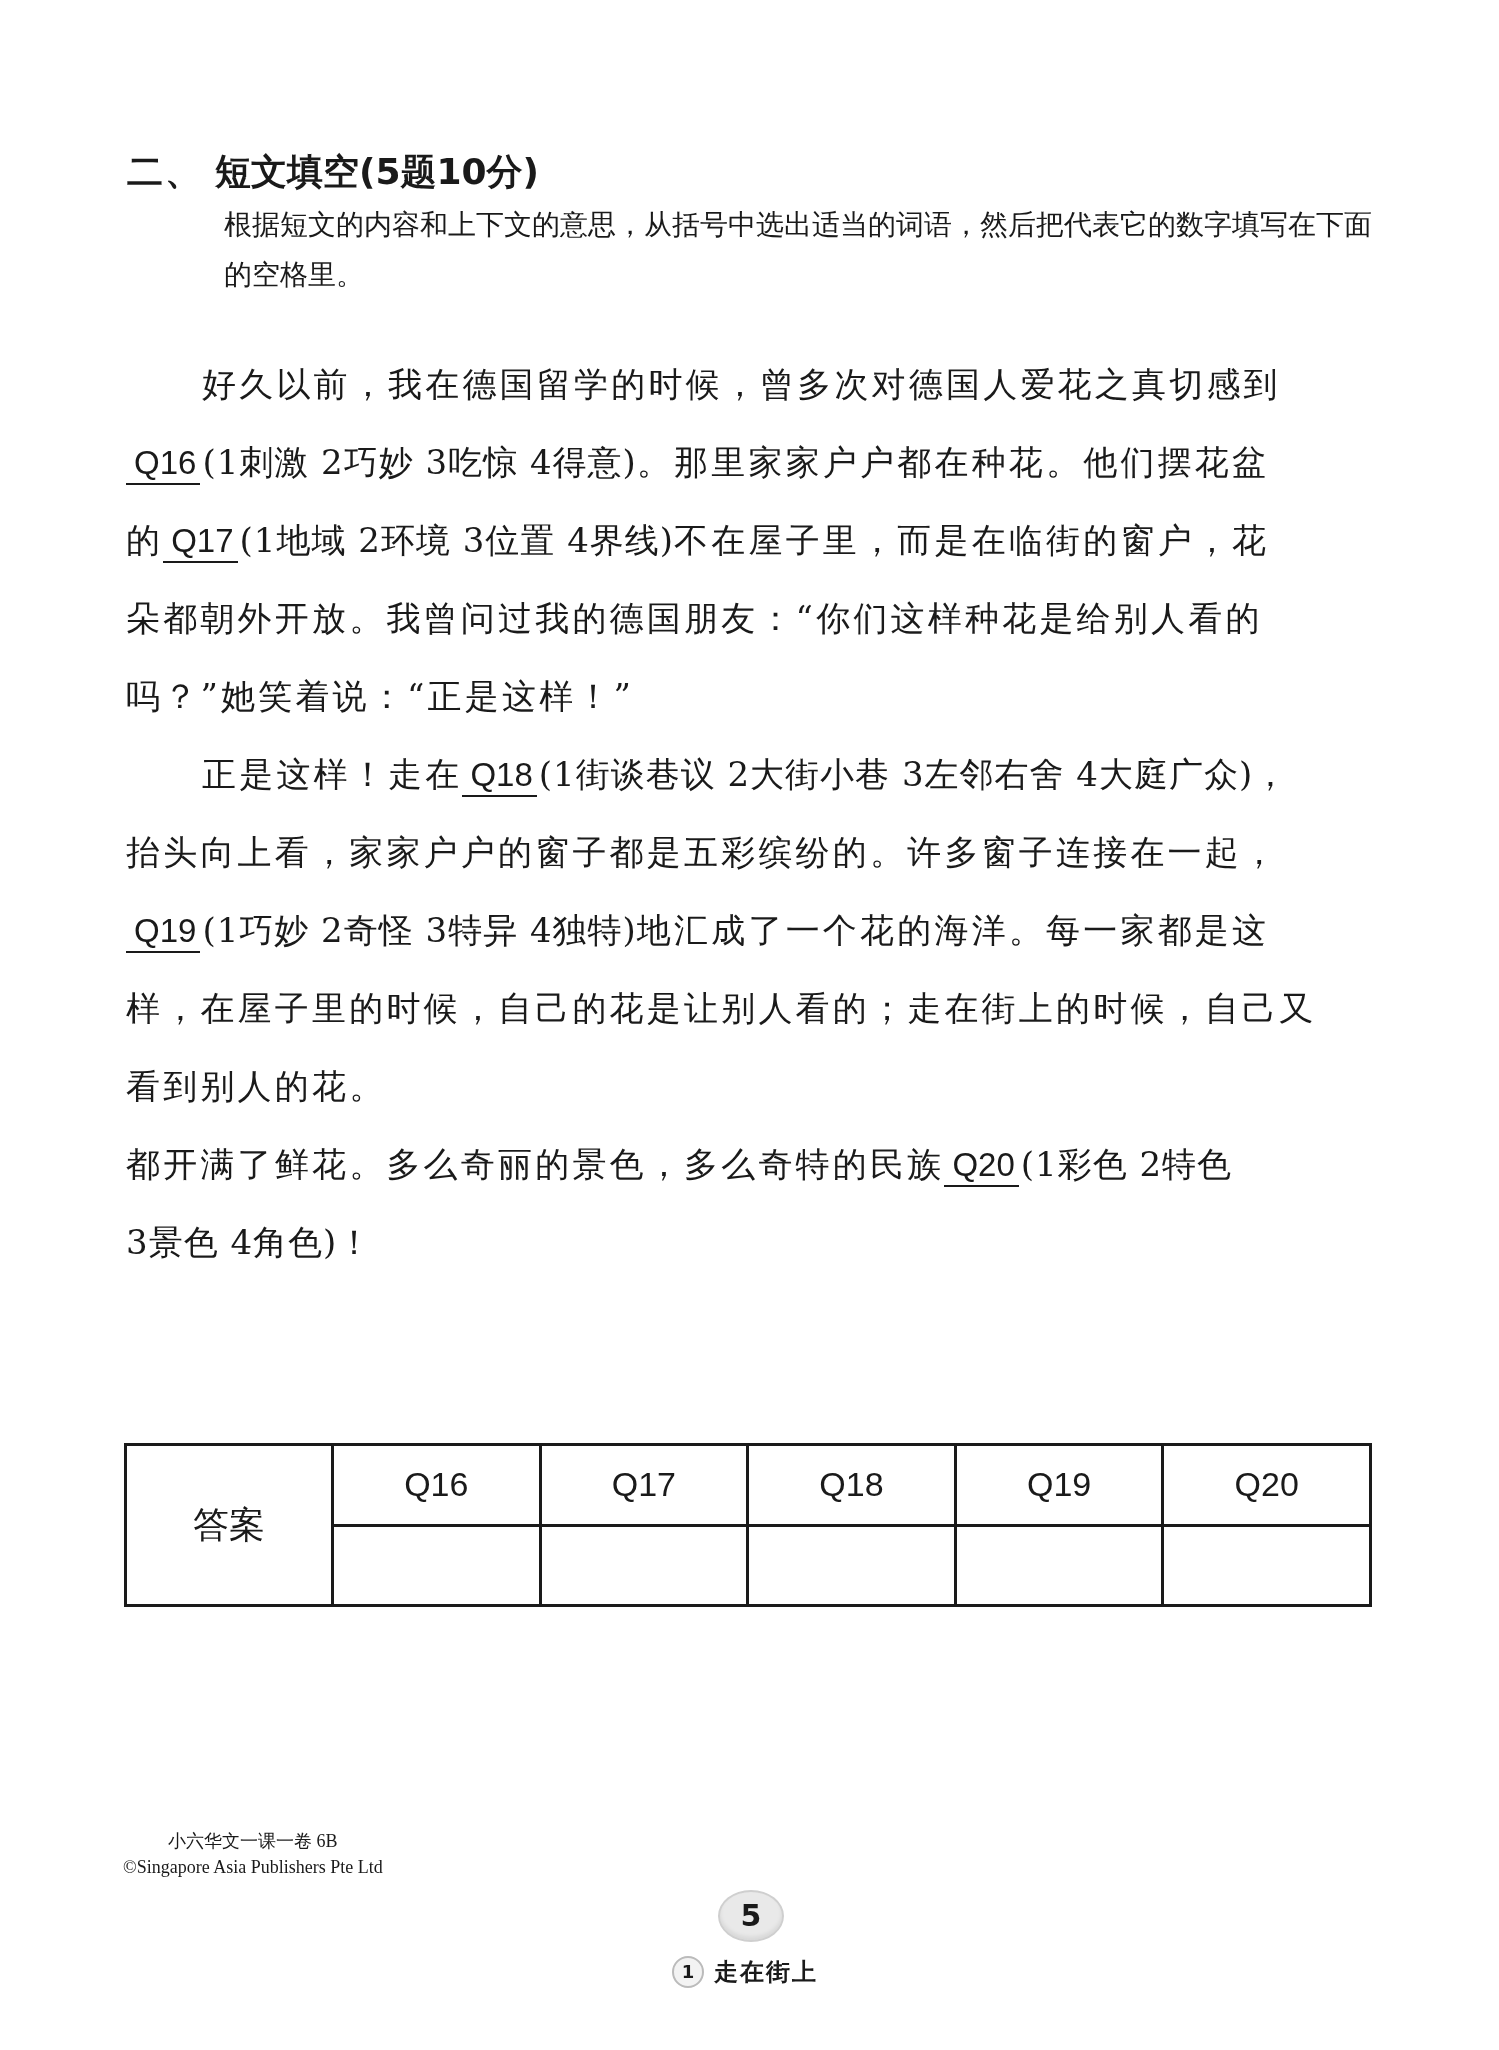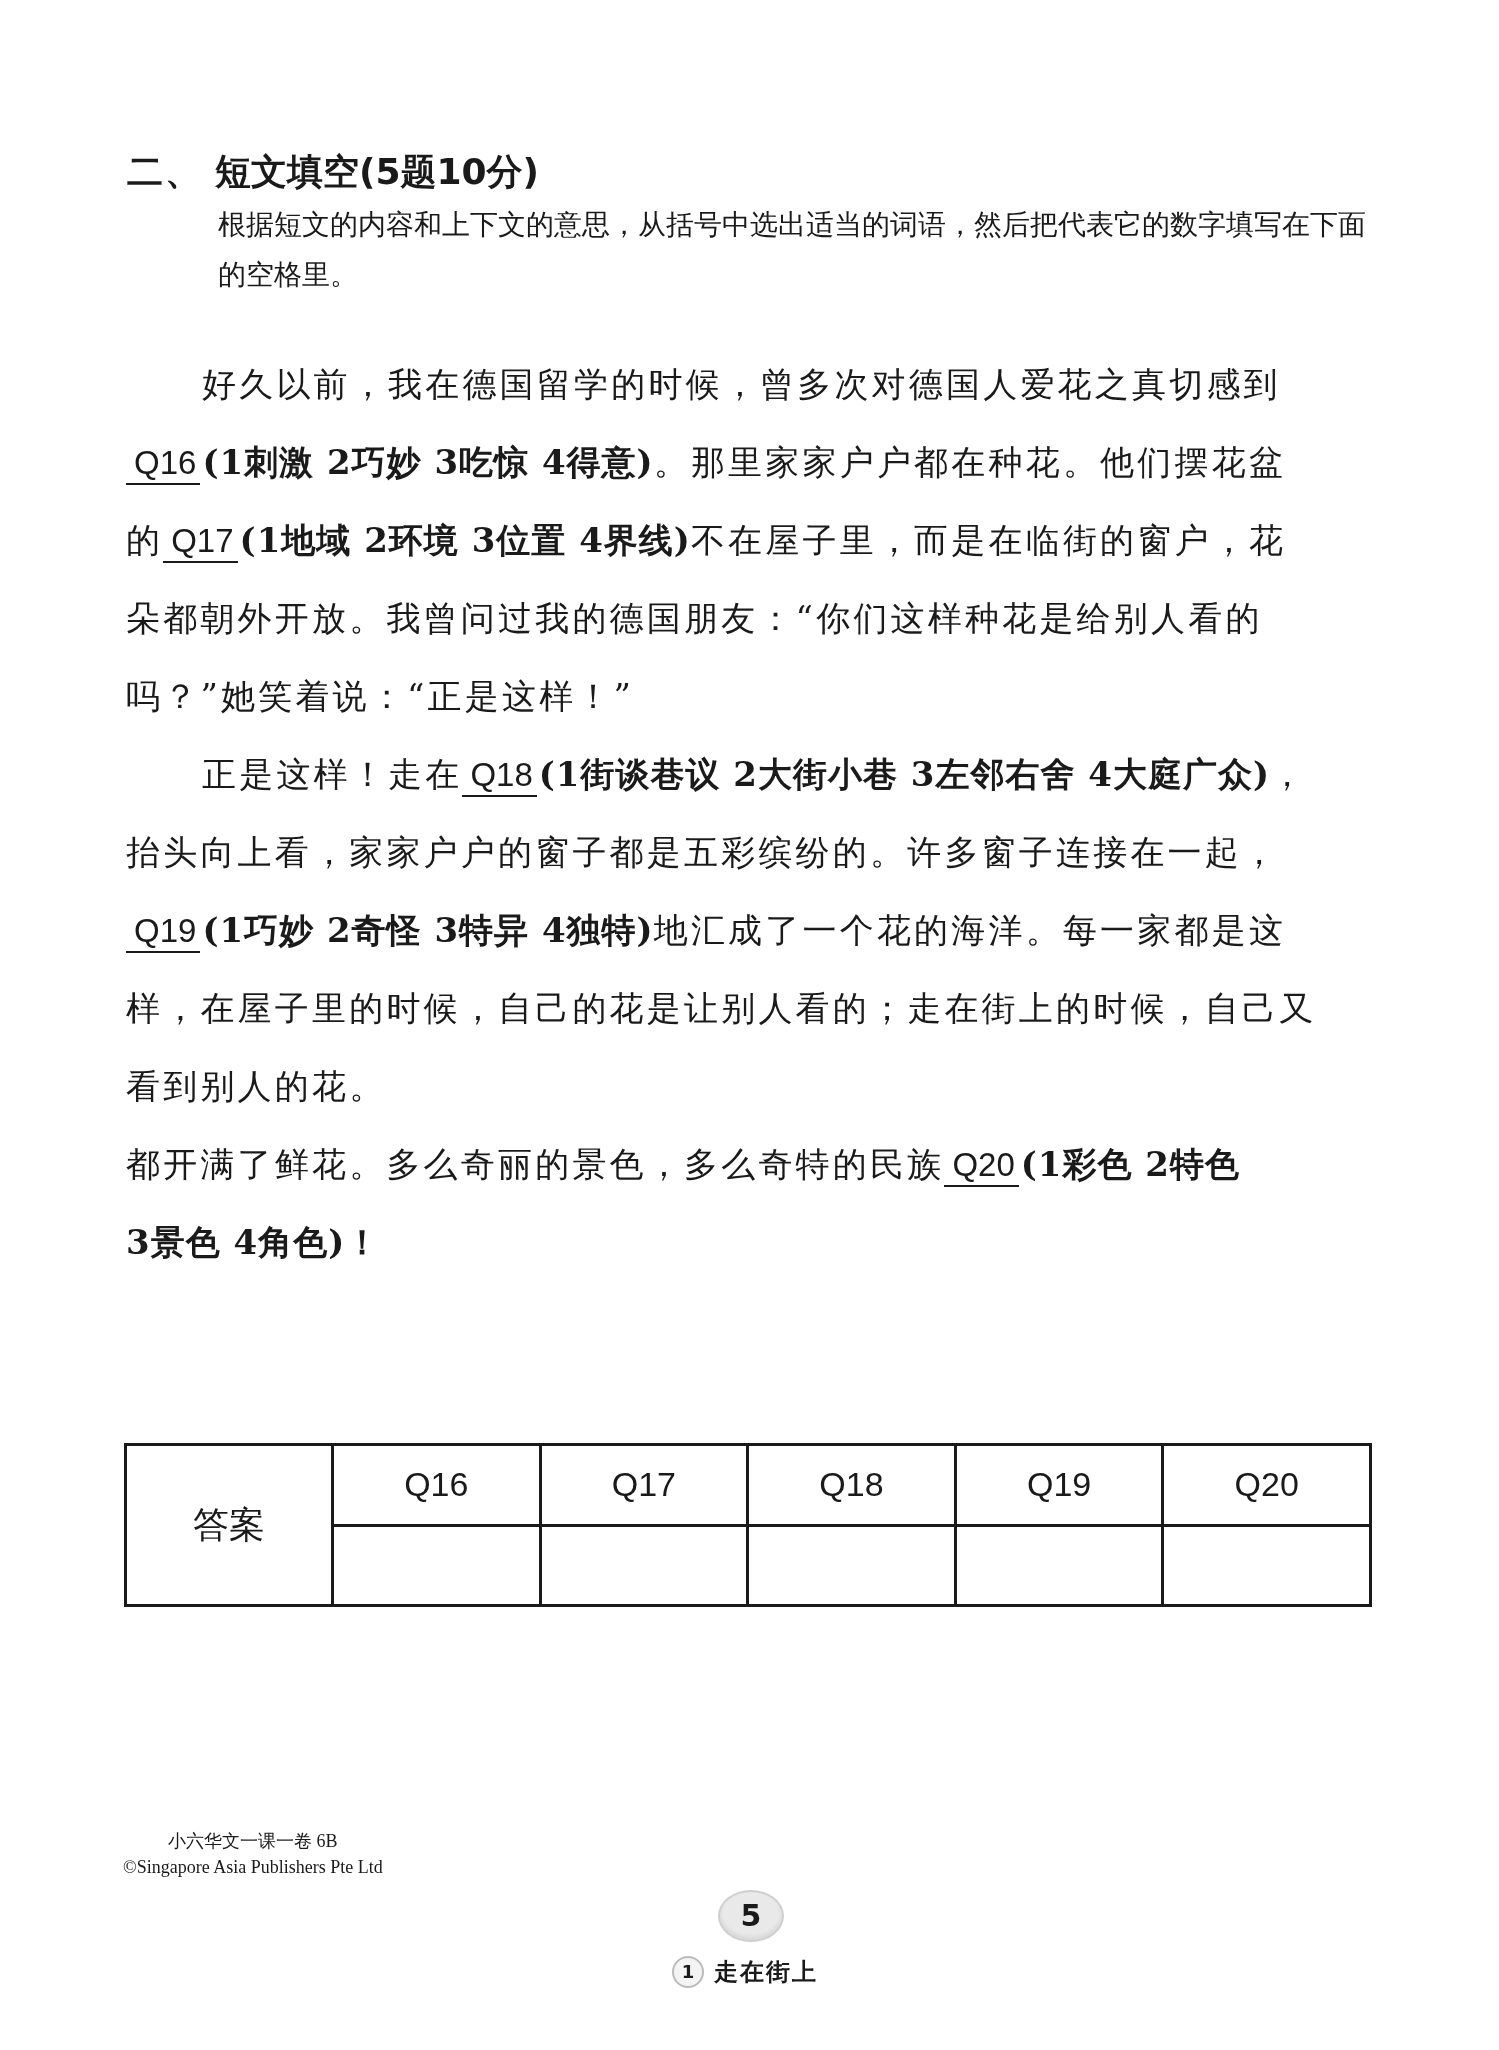--- a/index.html
+++ b/index.html
@@ -13,40 +13,40 @@
   
   .sec-num {
     left: 127px; top: 148px; font-size: 36px; font-weight: bold;
     font-family: "DejaVu Sans", "Liberation Sans", sans-serif; letter-spacing: 2px;
   }
   .sec-title {
     left: 215px; top: 148px; font-size: 36px; font-weight: bold;
     font-family: "DejaVu Sans", "Liberation Sans", sans-serif;
   }
   .instr {
-    left: 218px; top: 200px; width: 1160px;
+    left: 224px; top: 200px; width: 1160px;
     font-size: 28px; line-height: 50px;
     font-family: Liberation Sans, sans-serif;
   }
 
   
   .passage {
     left: 126px; top: 345px; width: 1250px;
     font-size: 34px; line-height: 78px;
     letter-spacing: 3.2px;
   }
   .passage .line { height: 78px; white-space: nowrap; display: block; }
   .passage .indent { padding-left: 76px; }
   .blank {
     display: inline-block; border-bottom: 2px solid #1a1a1a;
     line-height: 40px; padding: 0 4px 0 8px; margin-right: 2px;
     font-family: "Liberation Sans", "DejaVu Sans", sans-serif;
     font-size: 33px; letter-spacing: 0;
   }
-  .opts { letter-spacing: 1px; font-weight: bold; }
+  .opts { letter-spacing: 1px; }
 
   
   .ans-table {
     left: 124px; top: 1443px; width: 1248px; height: 164px;
     border-collapse: collapse; table-layout: fixed;
     font-family: "Liberation Sans", "DejaVu Sans", sans-serif;
   }
   .ans-table td {
     border: 3px solid #1a1a1a; text-align: center; vertical-align: middle;
     padding: 0;

